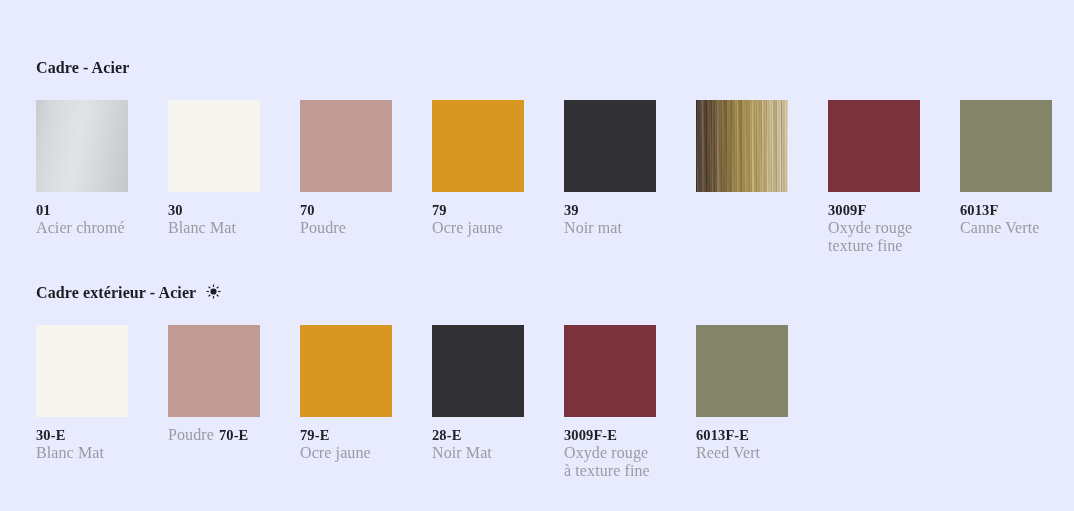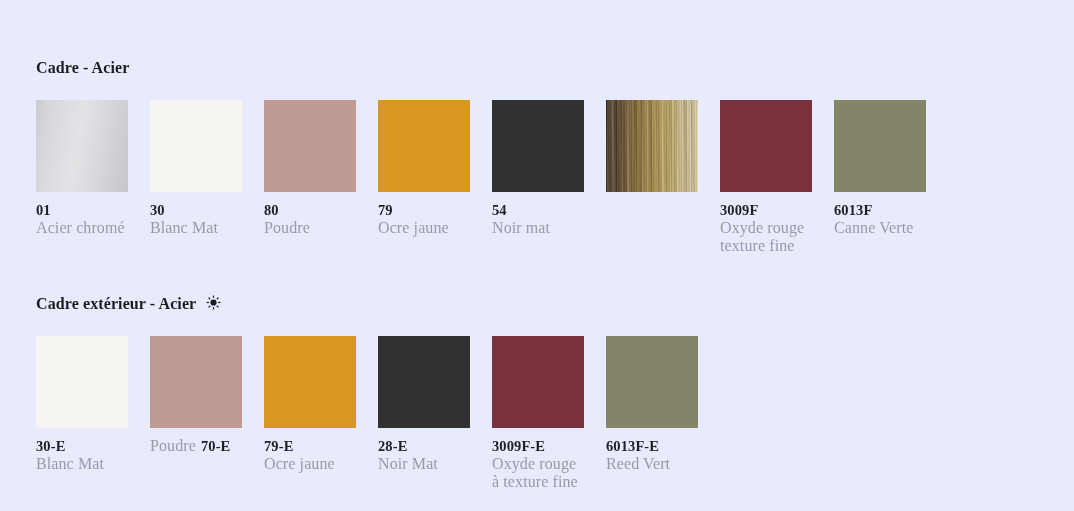--- a/index.html
+++ b/index.html
@@ -19,21 +19,21 @@
     width: 850px;
     height: 511px;
     background: #e8ebfd;
   }
 
   .section {
     position: absolute;
     left: 36px;
   }
   .section-frame-acier { top: 58px; }
-  .section-frame-ext    { top: 294px; }
+  .section-frame-ext    { top: 283px; }
 
   .section-header {
     font-size: 16px;
     font-weight: bold;
     color: #1c1c22;
     letter-spacing: 0.1px;
     margin: 0 0 22px 0;
     height: 20px;
     line-height: 20px;
     white-space: nowrap;
@@ -49,21 +49,21 @@
   .sun-icon svg { display: block; }
 
   .swatch-row {
     display: flex;
     flex-direction: row;
     align-items: flex-start;
   }
 
   .swatch-cell {
     width: 92px;
-    margin-right: 22px;
+    margin-right: 40px;
     flex: 0 0 auto;
   }
   .swatch-cell:last-child { margin-right: 4px; }
 
   .swatch-chip {
     width: 92px;
     height: 92px;
     display: block;
     background-color: #cccccc;
   }
@@ -182,35 +182,35 @@
         <div class="swatch-cell">
           <div class="swatch-chip" style="background-color: rgb(247, 245, 240);"></div>
           <div class="swatch-labels">
             <div class="swatch-code">30</div>
             <div class="swatch-name">Blanc Mat</div>
           </div>
         </div>
         <div class="swatch-cell">
           <div class="swatch-chip" style="background-color: rgb(192, 154, 148);"></div>
           <div class="swatch-labels">
-            <div class="swatch-code">80</div>
+            <div class="swatch-code">70</div>
             <div class="swatch-name">Poudre</div>
           </div>
         </div>
         <div class="swatch-cell">
           <div class="swatch-chip" style="background-color: rgb(216, 150, 35);"></div>
           <div class="swatch-labels">
             <div class="swatch-code">79</div>
             <div class="swatch-name">Ocre jaune</div>
           </div>
         </div>
         <div class="swatch-cell">
           <div class="swatch-chip" style="background-color: rgb(49, 49, 51);"></div>
           <div class="swatch-labels">
-            <div class="swatch-code">54</div>
+            <div class="swatch-code">39</div>
             <div class="swatch-name">Noir mat</div>
           </div>
         </div>
         <div class="swatch-cell">
           <div class="swatch-chip finish-brass"></div>
         </div>
         <div class="swatch-cell">
           <div class="swatch-chip" style="background-color: rgb(122, 51, 61);"></div>
           <div class="swatch-labels">
             <div class="swatch-code">3009F</div>

